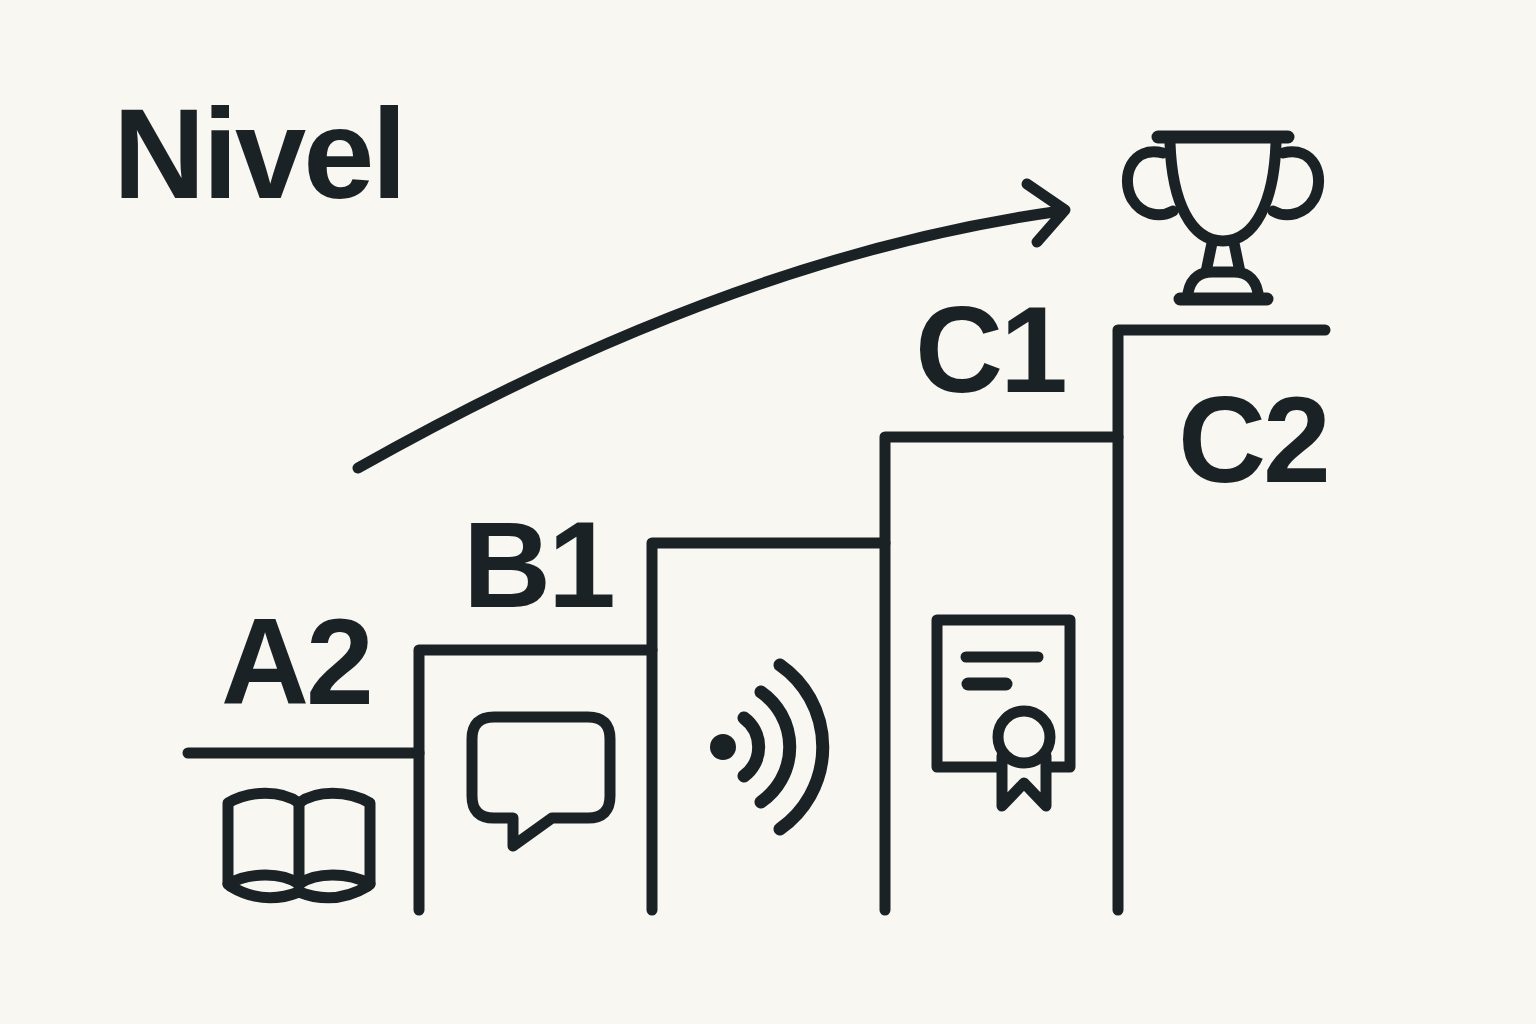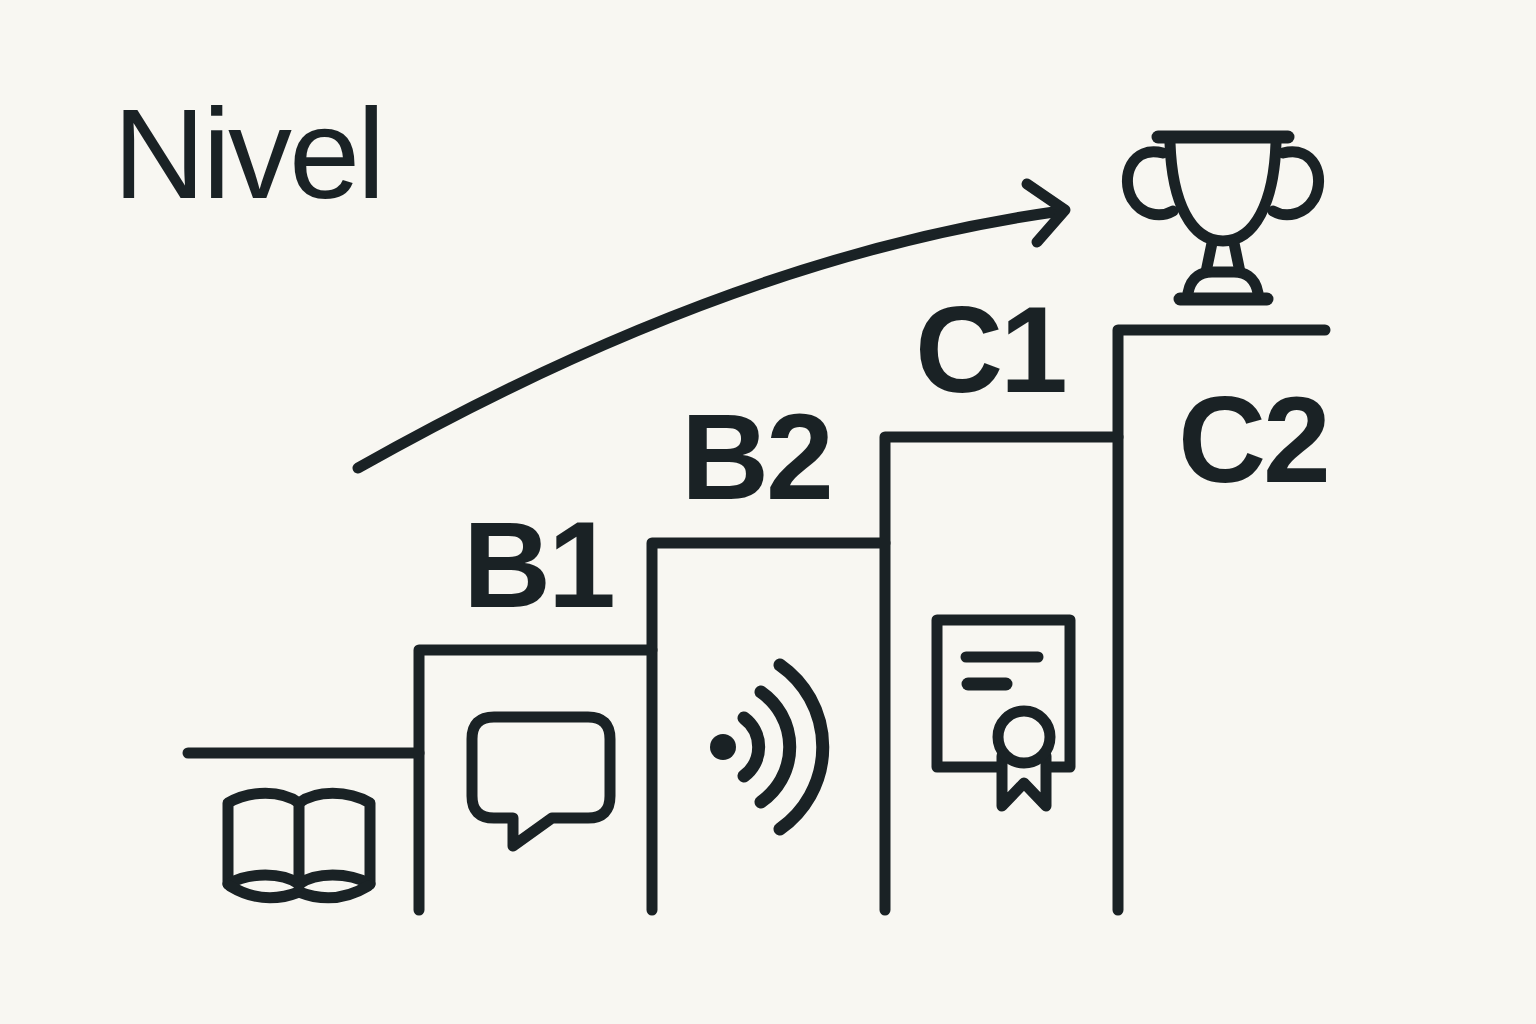--- a/index.html
+++ b/index.html
@@ -10,21 +10,21 @@
   .stage{
     position:relative;
     width:1536px;height:1024px;
     background:var(--bg);
     overflow:hidden;
     font-family:"Liberation Sans","DejaVu Sans",sans-serif;
   }
   .title{
     position:absolute;
     left:113px;top:90px;
-    font-size:128px;font-weight:400;
+    font-size:128px;font-weight:700;
     line-height:1;letter-spacing:-3px;
     color:var(--ink);
   }
   .lvl{
     position:absolute;
     font-size:122px;font-weight:700;
     line-height:1;letter-spacing:-3px;
     color:var(--ink);
   }
   .lvl-a2{left:221px;top:601px;}
@@ -93,18 +93,18 @@
       <path class="stroke" d="M1163,153 C1132,145 1120,177 1132,199 C1141,214 1159,219 1173,211"></path>
       <path class="stroke" d="M1283,153 C1314,145 1326,177 1314,199 C1305,214 1287,219 1273,211"></path>
       <path class="stroke" d="M1170,143 C1172,202 1191,241 1223,241 C1255,241 1274,202 1276,143" stroke-width="12"></path>
       <path class="stroke thick" d="M1158,137 L1288,137" stroke-linecap="butt"></path>
       <path class="stroke" d="M1212,243 L1206,272 M1234,243 L1240,272"></path>
       <path class="stroke" d="M1188,293 C1191,276 1203,272 1212,272 L1234,272 C1243,272 1255,276 1258,293"></path>
       <path class="stroke thick" d="M1180,299 L1267,299"></path>
     </g>
   </svg>
 
+  <div class="lvl lvl-a2">A2</div>
   <div class="lvl lvl-b1">B1</div>
-  <div class="lvl lvl-b2">B2</div>
   <div class="lvl lvl-c1">C1</div>
   <div class="lvl lvl-c2">C2</div>
 
 </div>
 
 </body></html>

